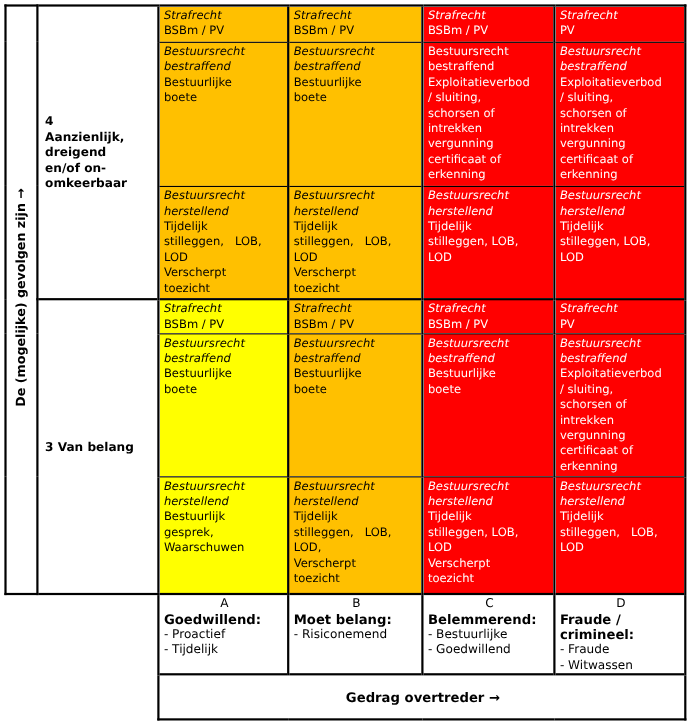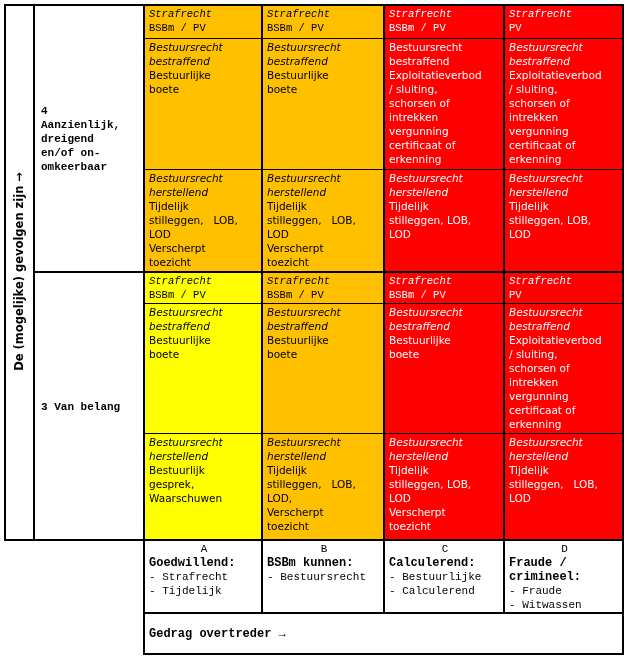--- a/index.html
+++ b/index.html
@@ -9,21 +9,21 @@
   }
   table.grid{
     position:absolute;left:4px;top:4px;border-collapse:collapse;table-layout:fixed;
     width:618px;
   }
   td{
     border:1px solid #000;vertical-align:top;padding:1px 2px 0 4px;
     font-size:10.5px;line-height:14px;overflow:hidden;
   }
   
-  .tb2{border-top-width:2px;font-family:Liberation Mono, monospace;}
+  .tb2{border-top-width:2px;}
   .bb2{border-bottom-width:2px;}
   .cbl{border-left-width:2px;}
   .cbr{border-right-width:2px;}
   
   td.axis{
     border:2px solid #000;background:#fff;text-align:center;vertical-align:middle;
     padding:0;
   }
   .vtext{
     writing-mode:vertical-rl;transform:rotate(180deg);
@@ -40,21 +40,21 @@
   .hd{font-style:italic;white-space:pre-line;}
   .hd.up{font-style:normal;}
   .bd{white-space:pre-line;}
   
   td.foot{background:#fff;}
   .ltr{text-align:center;font-size:11px;line-height:14px;}
   .ft{font-weight:bold;font-size:12px;line-height:14px;white-space:pre-line;}
   .fi{font-size:11px;line-height:14px;}
   td.nb{border:none;background:#fff;}
   td.gedrag{
-    background:#fff;vertical-align:middle;
+    background:#fff;text-align:center;vertical-align:middle;
     font-weight:bold;font-size:12px;
   }
 </style>
 </head>
 <body>
 
 <div class="wrap">
 <table class="grid">
   <colgroup>
     <col style="width:29px">
@@ -254,33 +254,33 @@
 stilleggen, &nbsp; LOB,
 LOD</div>
     </td>
   </tr>
 
   <tr style="height:72px">
     <td class="nb" colspan="2"></td>
     <td class="foot tb2 cbl">
       <div class="ltr">A</div>
       <div class="ft">Goedwillend:</div>
-      <div class="fi">- Strafrecht</div>
+      <div class="fi">- Proactief</div>
       <div class="fi">- Tijdelijk</div>
     </td>
     <td class="foot tb2 cbl">
       <div class="ltr">B</div>
-      <div class="ft">BSBm kunnen:</div>
-      <div class="fi">- Bestuursrecht</div>
+      <div class="ft">Moet belang:</div>
+      <div class="fi">- Risiconemend</div>
     </td>
     <td class="foot tb2 cbl">
       <div class="ltr">C</div>
-      <div class="ft">Calculerend:</div>
+      <div class="ft">Belemmerend:</div>
       <div class="fi">- Bestuurlijke</div>
-      <div class="fi">- Calculerend</div>
+      <div class="fi">- Goedwillend</div>
     </td>
     <td class="foot tb2 cbl cbr">
       <div class="ltr">D</div>
       <div class="ft">Fraude /
 crimineel:</div>
       <div class="fi">- Fraude</div>
       <div class="fi">- Witwassen</div>
     </td>
   </tr>
 

